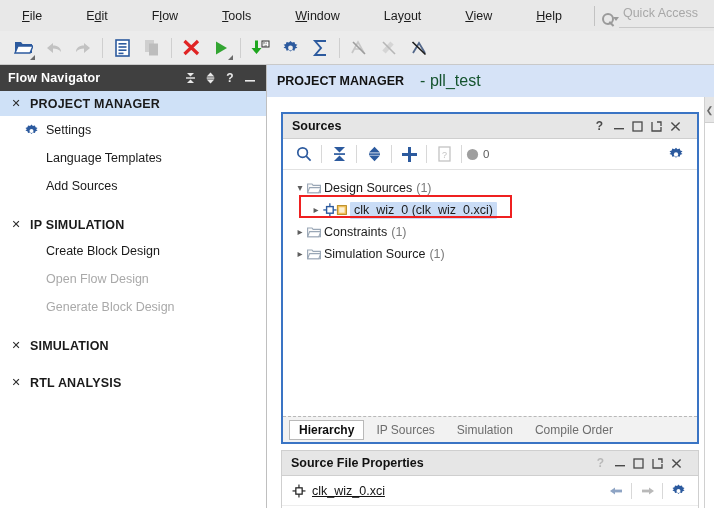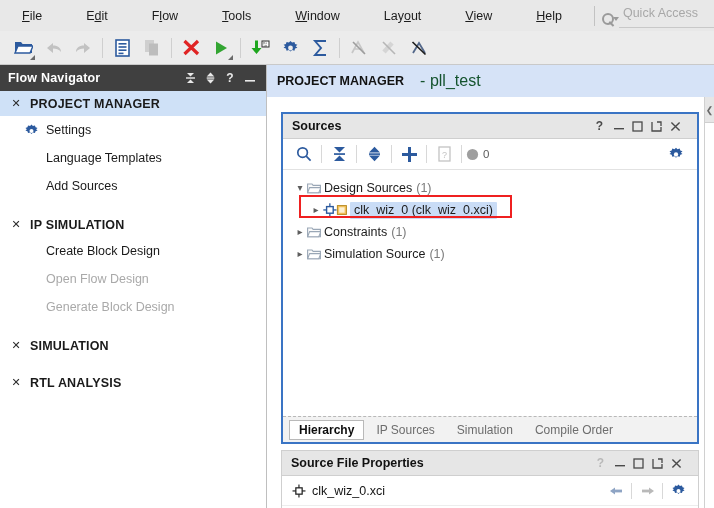--- a/index.html
+++ b/index.html
@@ -191,21 +191,21 @@
     color: #0d0d0d; font-weight: bold;
     background: #ffffff; border: 1px solid #b9b9b9; padding: 2px 9px;
   }
 
   
   .prop-row {
     display: flex; align-items: center; height: 30px;
     padding: 0 8px 0 10px; box-sizing: border-box;
     border-bottom: 1px solid #ededed;
   }
-  .prop-name { font-size: 12.5px; color: #141414; margin-left: 6px; flex: 1; }
+  .prop-name { font-size: 12.5px; color: #141414; margin-left: 6px; flex: 1; text-decoration: underline; }
   .prop-btn {
     width: 24px; height: 22px; display: flex; align-items: center; justify-content: center;
   }
   .prop-sep { width: 1px; height: 16px; background: #d8d8d8; margin: 0 3px; }
 
   .right-strip {
     position: absolute; right: 0; top: 32px; width: 9px; bottom: 0;
     background: #ffffff; border-left: 1px solid #d0d0d0;
   }
   .strip-head {

